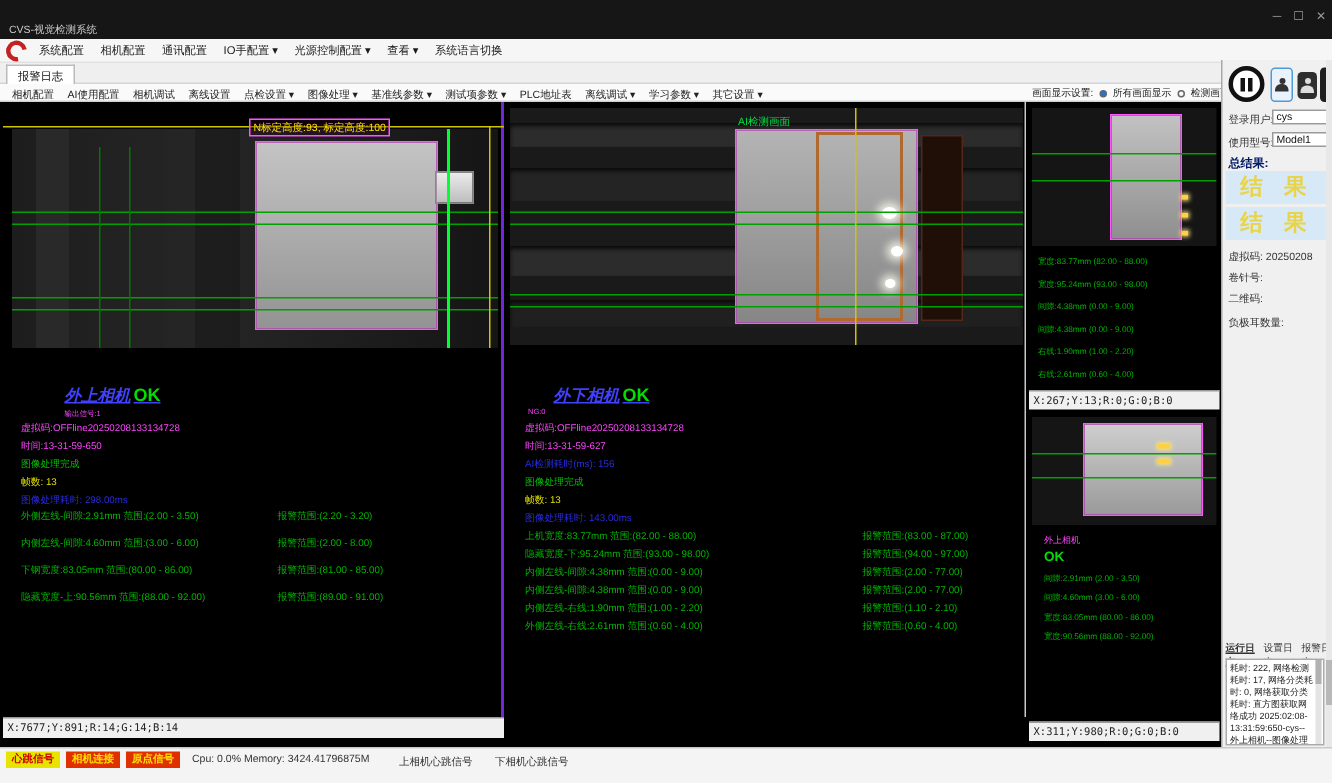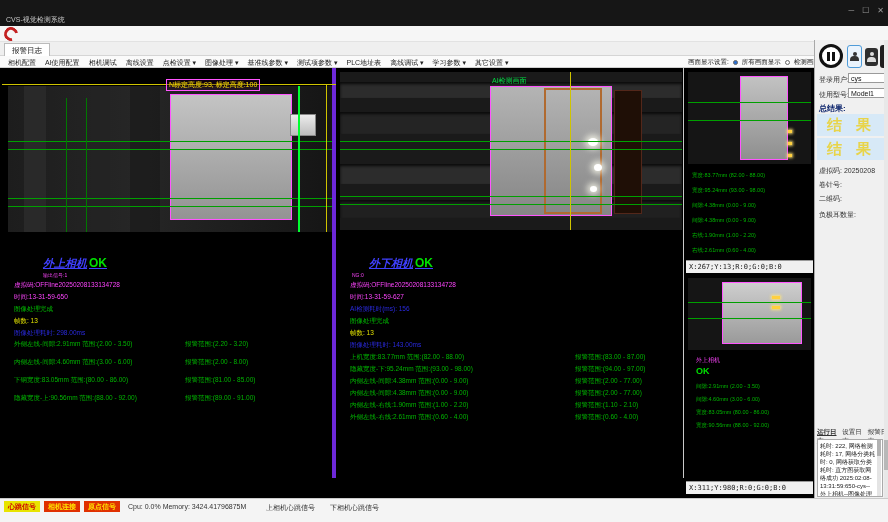--- a/index.html
+++ b/index.html
@@ -28,21 +28,21 @@
   
   .toolbar { left:0; top:56px; width:814px; height:12px; background:#fafafa; border-bottom:1px solid #cfcfcf; }
   .tool-items { left:8px; top:58px; display:flex; gap:9px; font-size:7px; color:#222; }
   .display-set { left:688px; top:58px; display:flex; gap:4px; font-size:6.5px; color:#222; align-items:center; }
   .radio { width:5px; height:5px; border:1px solid #666; border-radius:50%; display:inline-block; }
   .radio.on { background:#2a6fd4; }
 
   
   .main-bg { left:0; top:68px; width:814px; height:430px; background:#000; }
   .panel { background:#000; }
-  .p-left  { left:2px;   top:68px; width:334px; height:410px; border-right:4px solid #6d28d9; }
+  .p-left  { left:2px;   top:68px; width:334px; height:410px; border-right:2px solid #6d28d9; }
   .p-mid   { left:338px; top:68px; width:346px; height:410px; border-right:1px solid #c9c9c9; }
   .p-th1   { left:686px; top:70px;  width:127px; height:190px; }
   .p-th2   { left:686px; top:276px; width:127px; height:204px; }
   .pixstrip { background:#f0f0f0; border-top:1px solid #999; font-family:"DejaVu Sans Mono",monospace;
               font-size:7px; color:#222; padding:2px 3px 0; }
   .strip-left { left:2px; top:478px; width:334px; height:14px; }
   .strip-mid  { left:338px; top:478px; width:346px; height:14px; }
   .strip-th1  { left:686px; top:260px; width:127px; height:13px; }
   .strip-th2  { left:686px; top:481px; width:127px; height:13px; }
 
@@ -135,20 +135,29 @@
     <div class="abs title-text">CVS-视觉检测系统</div>
     <div class="win-controls abs" style="right:4px;top:6px;">
       <span>─</span>
       <span>☐</span>
       <span>✕</span>
     </div>
   </div>
 
   <div class="abs menubar"></div>
   <div class="abs logo"></div>
+  <div class="abs menu-items">
+    <span>系统配置</span>
+    <span>相机配置</span>
+    <span>通讯配置</span>
+    <span>IO手配置 ▾</span>
+    <span>光源控制配置 ▾</span>
+    <span>查看 ▾</span>
+    <span>系统语言切换</span>
+  </div>
 
   <div class="abs tabrow"></div>
   <div class="abs runtab">报警日志</div>
 
   <div class="abs toolbar"></div>
   <div class="abs tool-items">
     <span>相机配置</span>
     <span>AI使用配置</span>
     <span>相机调试</span>
     <span>离线设置</span>
@@ -202,20 +211,21 @@
 
     <div class="meas" style="left:12px;top:272px;">外侧左线-间隙:2.91mm 范围:(2.00 - 3.50)</div>
     <div class="meas" style="left:183px;top:272px;">报警范围:(2.20 - 3.20)</div>
     <div class="meas" style="left:12px;top:290px;">内侧左线-间隙:4.60mm 范围:(3.00 - 6.00)</div>
     <div class="meas" style="left:183px;top:290px;">报警范围:(2.00 - 8.00)</div>
     <div class="meas" style="left:12px;top:308px;">下钢宽度:83.05mm 范围:(80.00 - 86.00)</div>
     <div class="meas" style="left:183px;top:308px;">报警范围:(81.00 - 85.00)</div>
     <div class="meas" style="left:12px;top:326px;">隐藏宽度-上:90.56mm 范围:(88.00 - 92.00)</div>
     <div class="meas" style="left:183px;top:326px;">报警范围:(89.00 - 91.00)</div>
   </div>
+  <div class="abs pixstrip strip-left">X:7677;Y:891;R:14;G:14;B:14</div>
 
   <div class="abs panel p-mid">
     <div class="abs photoM">
       <div class="rail" style="top:10px;height:16px;"></div>
       <div class="rail" style="top:40px;height:22px;background:#242424;"></div>
       <div class="rail" style="top:92px;height:20px;"></div>
       <div class="rail" style="top:128px;height:18px;background:#202020;"></div>
       <div class="productM"></div>
       <div class="orange-box"></div>
       <div class="dark-box"></div>

